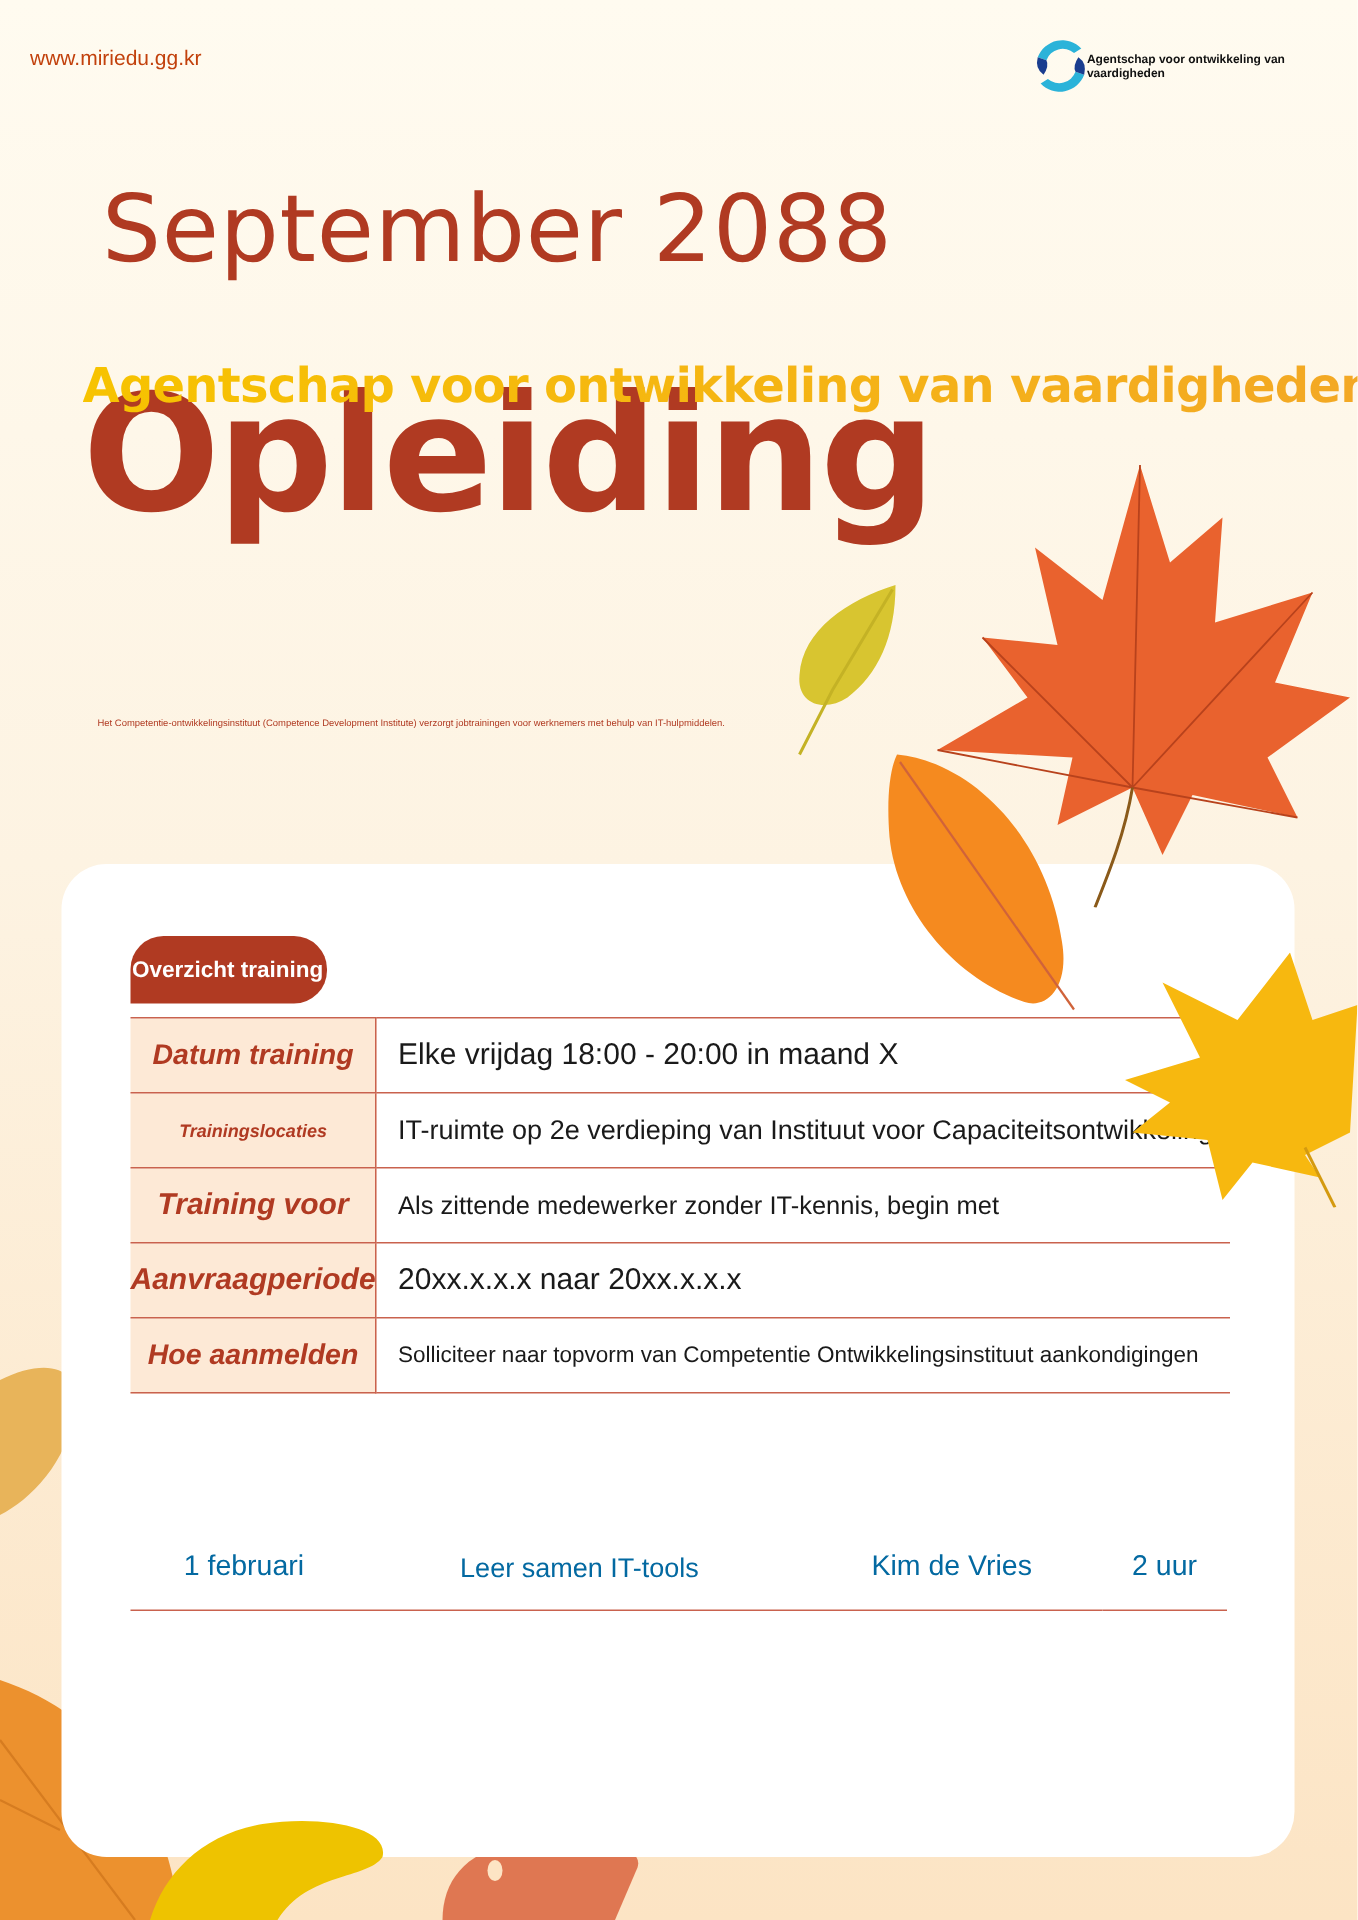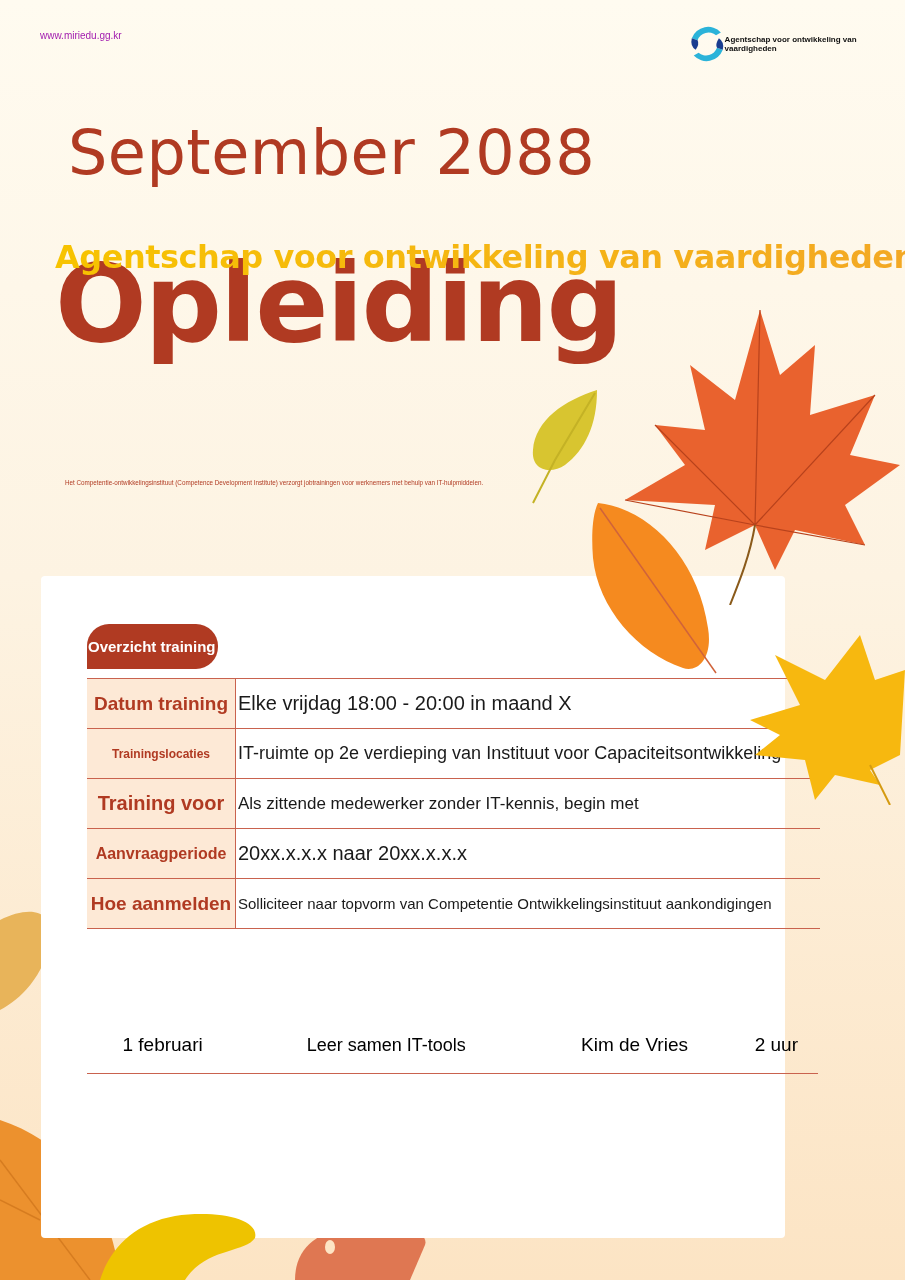--- a/index.html
+++ b/index.html
@@ -2,37 +2,37 @@
 <html><head>
 <meta charset="utf-8">
 <style>
   html, body { margin: 0; padding: 0; }
   body {
     width: 905px; height: 1280px; overflow: hidden; position: relative;
     background: linear-gradient(180deg, #fffbf0 0%, #fdf3e2 45%, #fce4c4 100%);
     font-family: "Liberation Sans", sans-serif;
   }
   .abs { position: absolute; }
-  .site-url { left: 40px; top: 30px; font-size: 10px; color: #a21caf; }
+  .site-url { left: 20px; top: 30px; font-size: 14px; color: #c2410c; }
   .logo { left: 686px; top: 22px; display: flex; align-items: center; }
   .logo-text { font-size: 8px; color: #111; margin-left: -4px; font-weight: bold; }
   .month { left: 68px; top: 116px; font-size: 62px; color: #b03a22; font-family: "DejaVu Sans", sans-serif; letter-spacing: 0.5px; }
   .big-title { left: 55px; top: 250px; font-size: 108px; font-weight: bold; color: #b03a22; font-family: "DejaVu Sans", sans-serif; letter-spacing: -2px; line-height: 1; text-align: center; }
   .subtitle { left: 55px; top: 238px; font-size: 32px; font-weight: bold; color: #f5b800; font-family: "DejaVu Sans", sans-serif; z-index: 3; white-space: nowrap; letter-spacing: -0.5px;
     background: linear-gradient(90deg, #f7c300, #f3a825); -webkit-background-clip: text; background-clip: text; -webkit-text-fill-color: transparent; }
   .desc { left: 65px; top: 479px; font-size: 6.3px; color: #b03a22; white-space: nowrap; }
-  .card { left: 41px; top: 576px; width: 744px; height: 662px; background: #fff; border-radius: 4px; z-index: 1; }
+  .card { left: 41px; top: 576px; width: 822px; height: 662px; background: #fff; border-radius: 30px; z-index: 1; }
   .section-pill { position: absolute; background: #b03a22; color: #fff; font-weight: bold; font-size: 15px; height: 45px; line-height: 45px; padding: 0 2px 0 1px; border-radius: 22px 22px 22px 0; z-index: 2; white-space: nowrap; }
   .overview-table { position: absolute; left: 87px; top: 678px; width: 733px; border-collapse: collapse; z-index: 2; }
   .overview-table td { border-top: 1.5px solid #c9624e; border-bottom: 1.5px solid #c9624e; height: 49px; padding: 0; }
-  .overview-table td.lab { width: 148px; background: #fde9d6; color: #b03a22; font-weight: bold; text-align: center; border-right: 1.5px solid #c9624e; white-space: nowrap; }
-  .overview-table td.val { padding-left: 2px; color: #1a1a1a; white-space: nowrap; overflow: hidden; }
+  .overview-table td.lab { width: 148px; background: #fde9d6; color: #b03a22; font-weight: bold; text-align: center; border-right: 1.5px solid #c9624e; white-space: nowrap; font-style: italic; }
+  .overview-table td.val { padding-left: 14px; color: #1a1a1a; white-space: nowrap; overflow: hidden; }
   .content-table { position: absolute; left: 87px; top: 1017px; width: 731px; border-collapse: collapse; z-index: 2; }
   .content-table th { color: #b03a22; font-size: 19px; font-weight: bold; height: 55px; border-top: 1.5px solid #c9624e; border-bottom: 1.5px solid #c9624e; }
-  .content-table td { text-align: center; color: #000000; font-size: 19px; height: 54px; border-bottom: 1px solid #f4ece8; }
+  .content-table td { text-align: center; color: #0369a1; font-size: 19px; height: 54px; border-bottom: 1px solid #f4ece8; }
   .content-table tr:last-child td { border-bottom: 1.5px solid #c9624e; }
   .leaf { position: absolute; }
 </style>
 </head>
 <body>
 
 <div class="abs site-url">www.miriedu.gg.kr</div>
 <div class="abs logo">
   <svg width="44" height="44" viewBox="0 0 44 44">
     <path d="M36 10 A18 18 0 0 0 6 16 L12 18 A12 12 0 0 1 31 13 Z" fill="#2bb3d9"></path>
@@ -76,21 +76,21 @@
   </tr>
   <tr>
     <td class="lab" style="font-size:12px">Trainingslocaties</td>
     <td class="val" style="font-size:18px">IT-ruimte op 2e verdieping van Instituut voor Capaciteitsontwikkeling</td>
   </tr>
   <tr>
     <td class="lab" style="font-size:20px">Training voor</td>
     <td class="val" style="font-size:17px">Als zittende medewerker zonder IT-kennis, begin met</td>
   </tr>
   <tr>
-    <td class="lab" style="font-size:16px">Aanvraagperiode</td>
+    <td class="lab" style="font-size:20px">Aanvraagperiode</td>
     <td class="val" style="font-size:20px">20xx.x.x.x naar 20xx.x.x.x</td>
   </tr>
   <tr>
     <td class="lab" style="font-size:19px">Hoe aanmelden</td>
     <td class="val" style="font-size:15px">Solliciteer naar topvorm van Competentie Ontwikkelingsinstituut aankondigingen</td>
   </tr>
 </tbody>
   </table>
 
 <table class="content-table">

